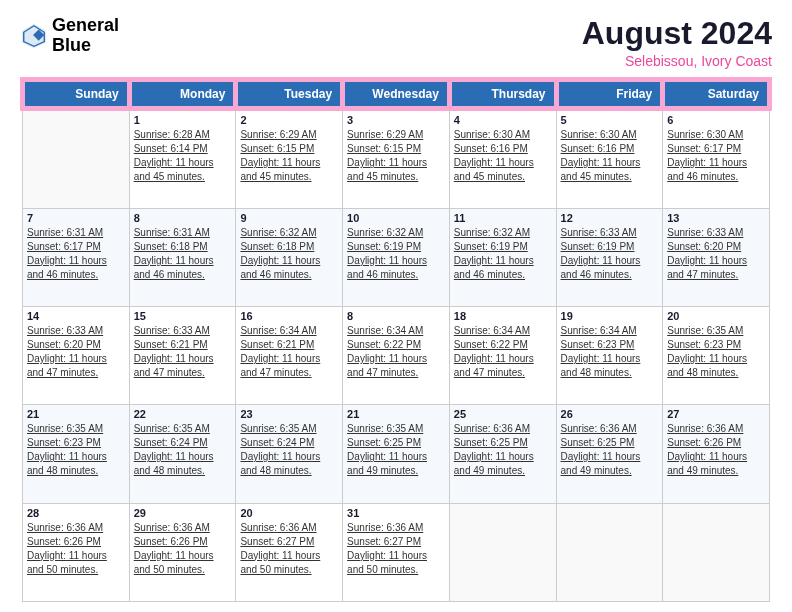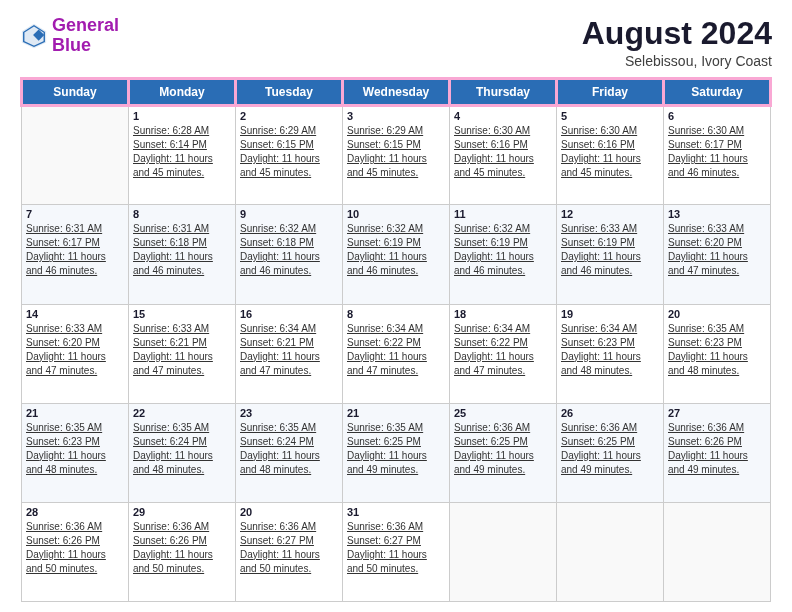--- a/index.html
+++ b/index.html
@@ -28,54 +28,54 @@
       align-items: center;
       gap: 4px;
     }
     .logo-text {
       font-size: 18px;
       font-weight: bold;
       color: #1a1a2e;
       line-height: 1.1;
     }
     .logo-text span {
-      color: #a21caf;
+      color: #000000;
     }
     .logo-icon {
       width: 28px;
       height: 28px;
     }
     .title-block {
       text-align: right;
     }
     .main-title {
       font-size: 32px;
       font-weight: bold;
       color: #1a1a2e;
       line-height: 1.1;
     }
     .subtitle {
       font-size: 14px;
-      color: #404040;
+      color: #ec4899;
       margin-top: 2px;
     }
     .calendar {
       flex: 1;
       border: 1px solid #ccc;
       border-collapse: collapse;
       width: 100%;
       table-layout: fixed;
     }
     .calendar th {
       background: #2a6db5;
       color: #fff;
       font-size: 12px;
       padding: 5px 8px;
-      text-align: center;
-      border: 3px solid #f9a8d4;
+      text-align: right;
+      border: 5px solid #f9a8d4;
       font-weight: bold;
     }
     .calendar td {
       border: 1px solid #ccc;
       vertical-align: top;
       padding: 3px 4px;
       font-size: 9.5px;
       color: #333;
       height: 78px;
       background: #fff;

